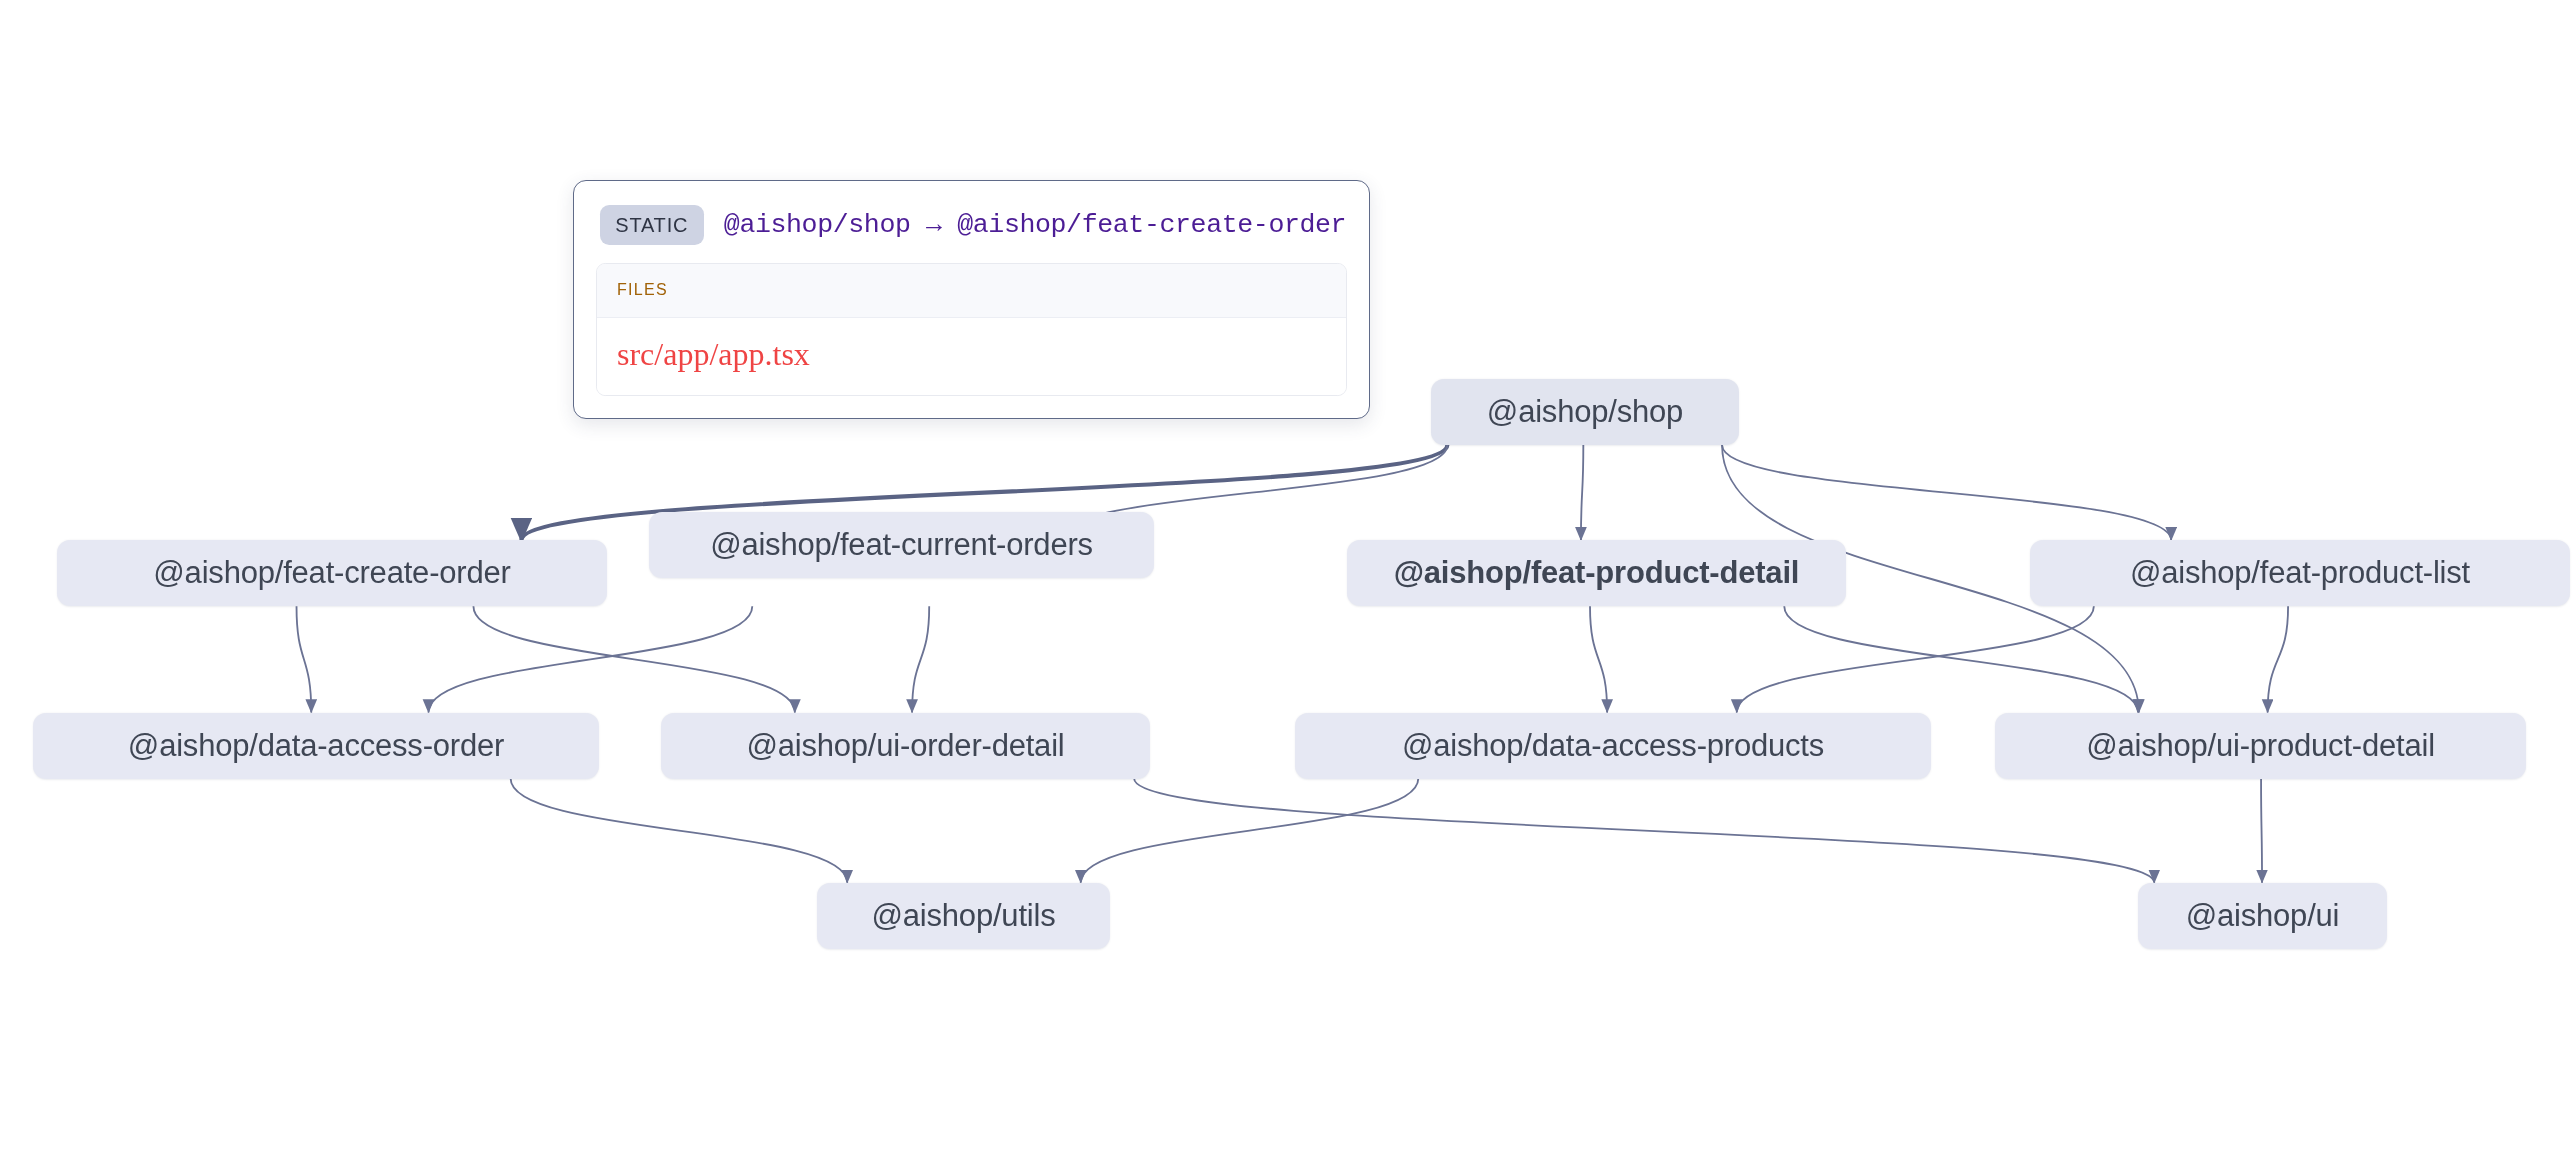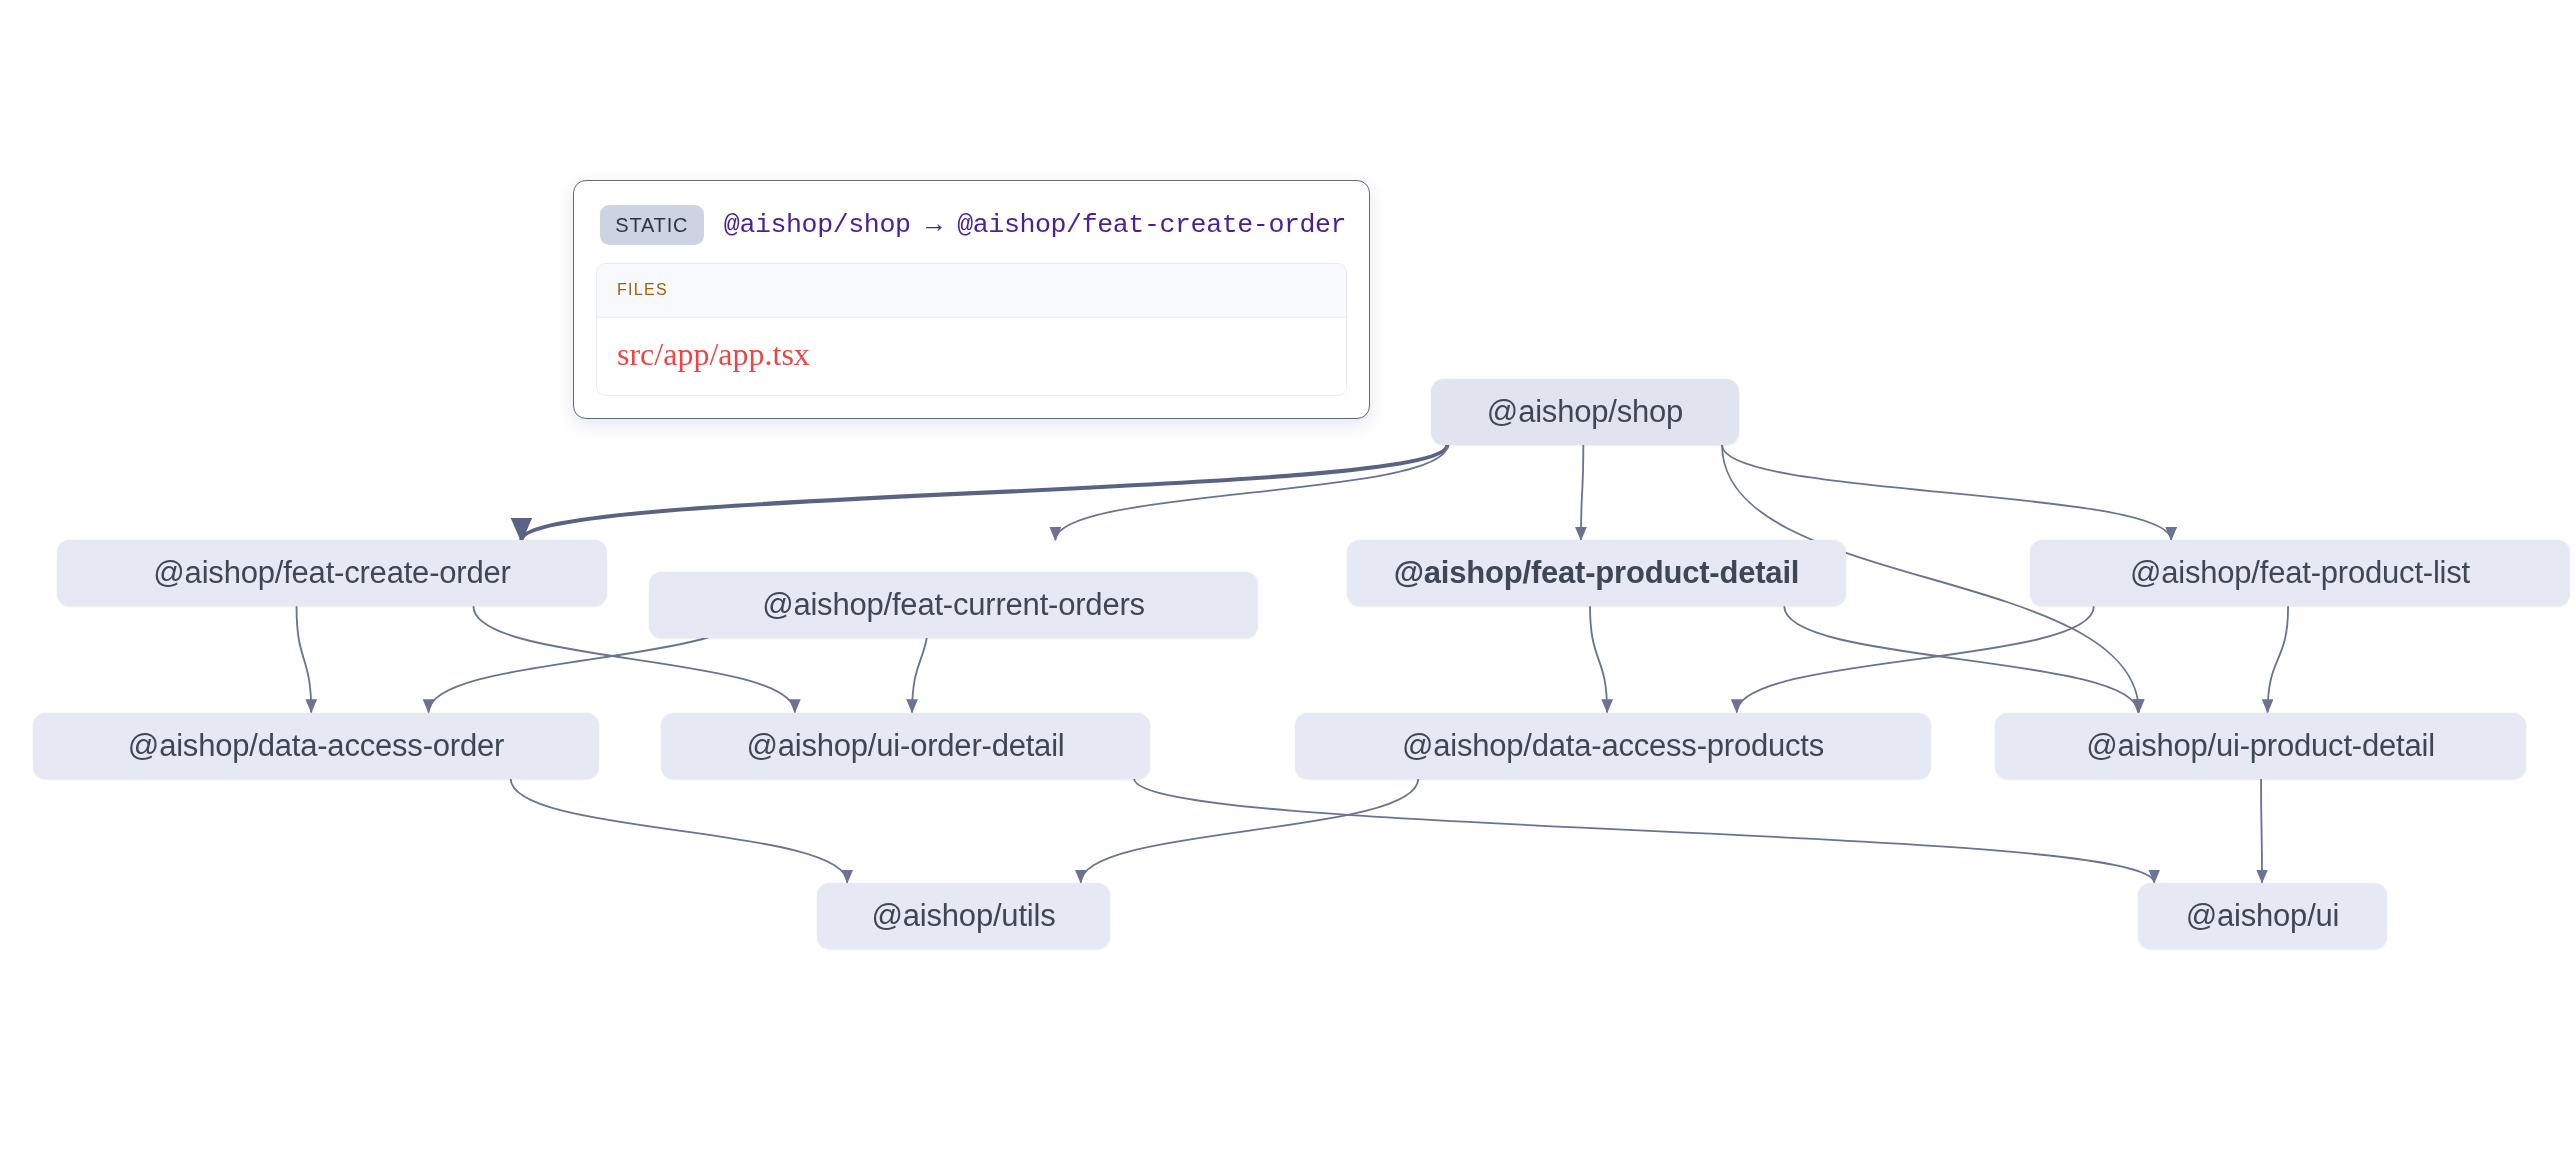--- a/index.html
+++ b/index.html
@@ -152,21 +152,21 @@
       </g>
   </svg>
 
   <div id="node-layer">
       <div class="node root" style="left: 1431px; top: 379px; width: 308px;">
         <span class="node-label">@aishop/shop</span>
       </div>
       <div class="node" style="left: 13px; top: 540px; width: 550px; margin-left: 44px;">
         <span class="node-label">@aishop/feat-create-order</span>
       </div>
-      <div class="node" style="left: 649px; top: 572px; width: 609px;">
+      <div class="node" style="left: 649px; top: 512px; width: 505px;">
         <span class="node-label">@aishop/feat-current-orders</span>
       </div>
       <div class="node" style="left: 1347px; top: 540px; width: 499px; font-weight: bold;">
         <span class="node-label">@aishop/feat-product-detail</span>
       </div>
       <div class="node" style="left: 2030px; top: 540px; width: 540px;">
         <span class="node-label">@aishop/feat-product-list</span>
       </div>
       <div class="node" style="left: 33px; top: 713px; width: 566px;">
         <span class="node-label">@aishop/data-access-order</span>

